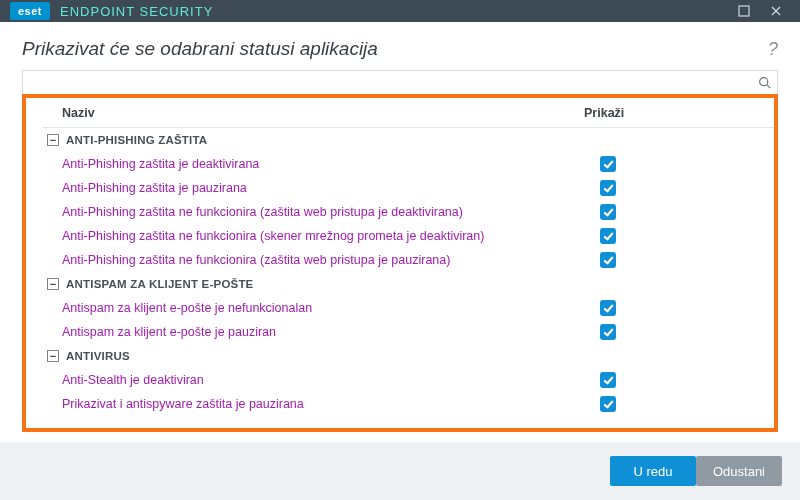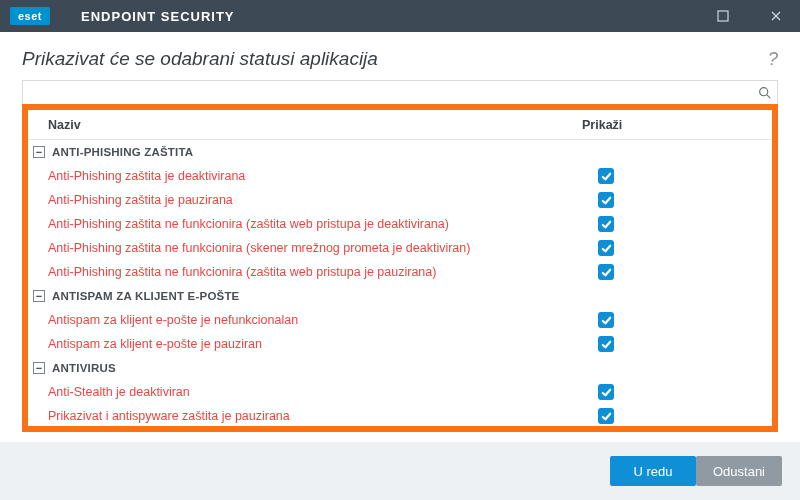--- a/index.html
+++ b/index.html
@@ -1,42 +1,41 @@
 <!DOCTYPE html>
 <html><head>
 <meta charset="utf-8">
 <style>
   * { box-sizing: border-box; margin: 0; padding: 0; }
   html, body { width: 800px; height: 500px; font-family: "Segoe UI", Arial, sans-serif; overflow: hidden; }
   body { display: flex; flex-direction: column; background: #fff; }
 
   
   .titlebar {
-    height: 32px;
+    height: 22px;
     background: #3d4a56;
     color: #fff;
     display: flex;
     align-items: center;
     padding: 0 8px 0 10px;
-    gap: 21px;
   }
   .brand-badge {
     background: #0091d0;
     color: #fff;
     font-weight: 700;
     font-size: 11px;
     letter-spacing: 0.5px;
     padding: 3px 8px;
     border-radius: 2px;
     margin-right: 10px;
   }
   .brand-text {
     font-size: 13px;
-    font-weight: 700;
-    color: #ffffff;
+    font-weight: 400;
+    color: #5eead4;
     letter-spacing: 1px;
   }
   .titlebar-spacer { flex: 1; }
   .win-btn {
     width: 32px; height: 28px;
     display: flex; align-items: center; justify-content: center;
     color: #cfd6db;
     cursor: pointer;
   }
   .win-btn svg { width: 12px; height: 12px; stroke: currentColor; fill: none; stroke-width: 1.2; }
@@ -89,25 +88,26 @@
   }
   .search-icon {
     width: 26px;
     display: flex; align-items: center; justify-content: center;
     color: #6b7075;
   }
   .search-icon svg { width: 13px; height: 13px; stroke: currentColor; fill: none; stroke-width: 1.4; }
 
   
   .table {
-    border: 6px solid #f97316;
+    border: 4px solid #f97316;
     flex: 1;
     display: flex;
     flex-direction: column;
     min-height: 0;
+    padding-left: 16px;
   }
   .thead {
     display: flex;
     height: 30px;
     border-bottom: 1px solid #e3e6e9;
     font-size: 12.5px;
     font-weight: 700;
     color: #3e4348;
     align-items: center;
   }
@@ -148,21 +148,21 @@
     cursor: pointer;
     user-select: none;
     background: #fff;
   }
 
   .item-row {
     display: flex;
     align-items: center;
     height: 24px;
     font-size: 12.5px;
-    color: #ef4444;
+    color: #a21caf;
   }
   .item-name { flex: 1; padding-left: 20px; }
   .item-check { width: 176px; display: flex; align-items: center; }
 
   .chk {
     width: 16px; height: 16px;
     border-radius: 3px;
     background: #0f8fd6;
     display: flex; align-items: center; justify-content: center;
     cursor: pointer;

